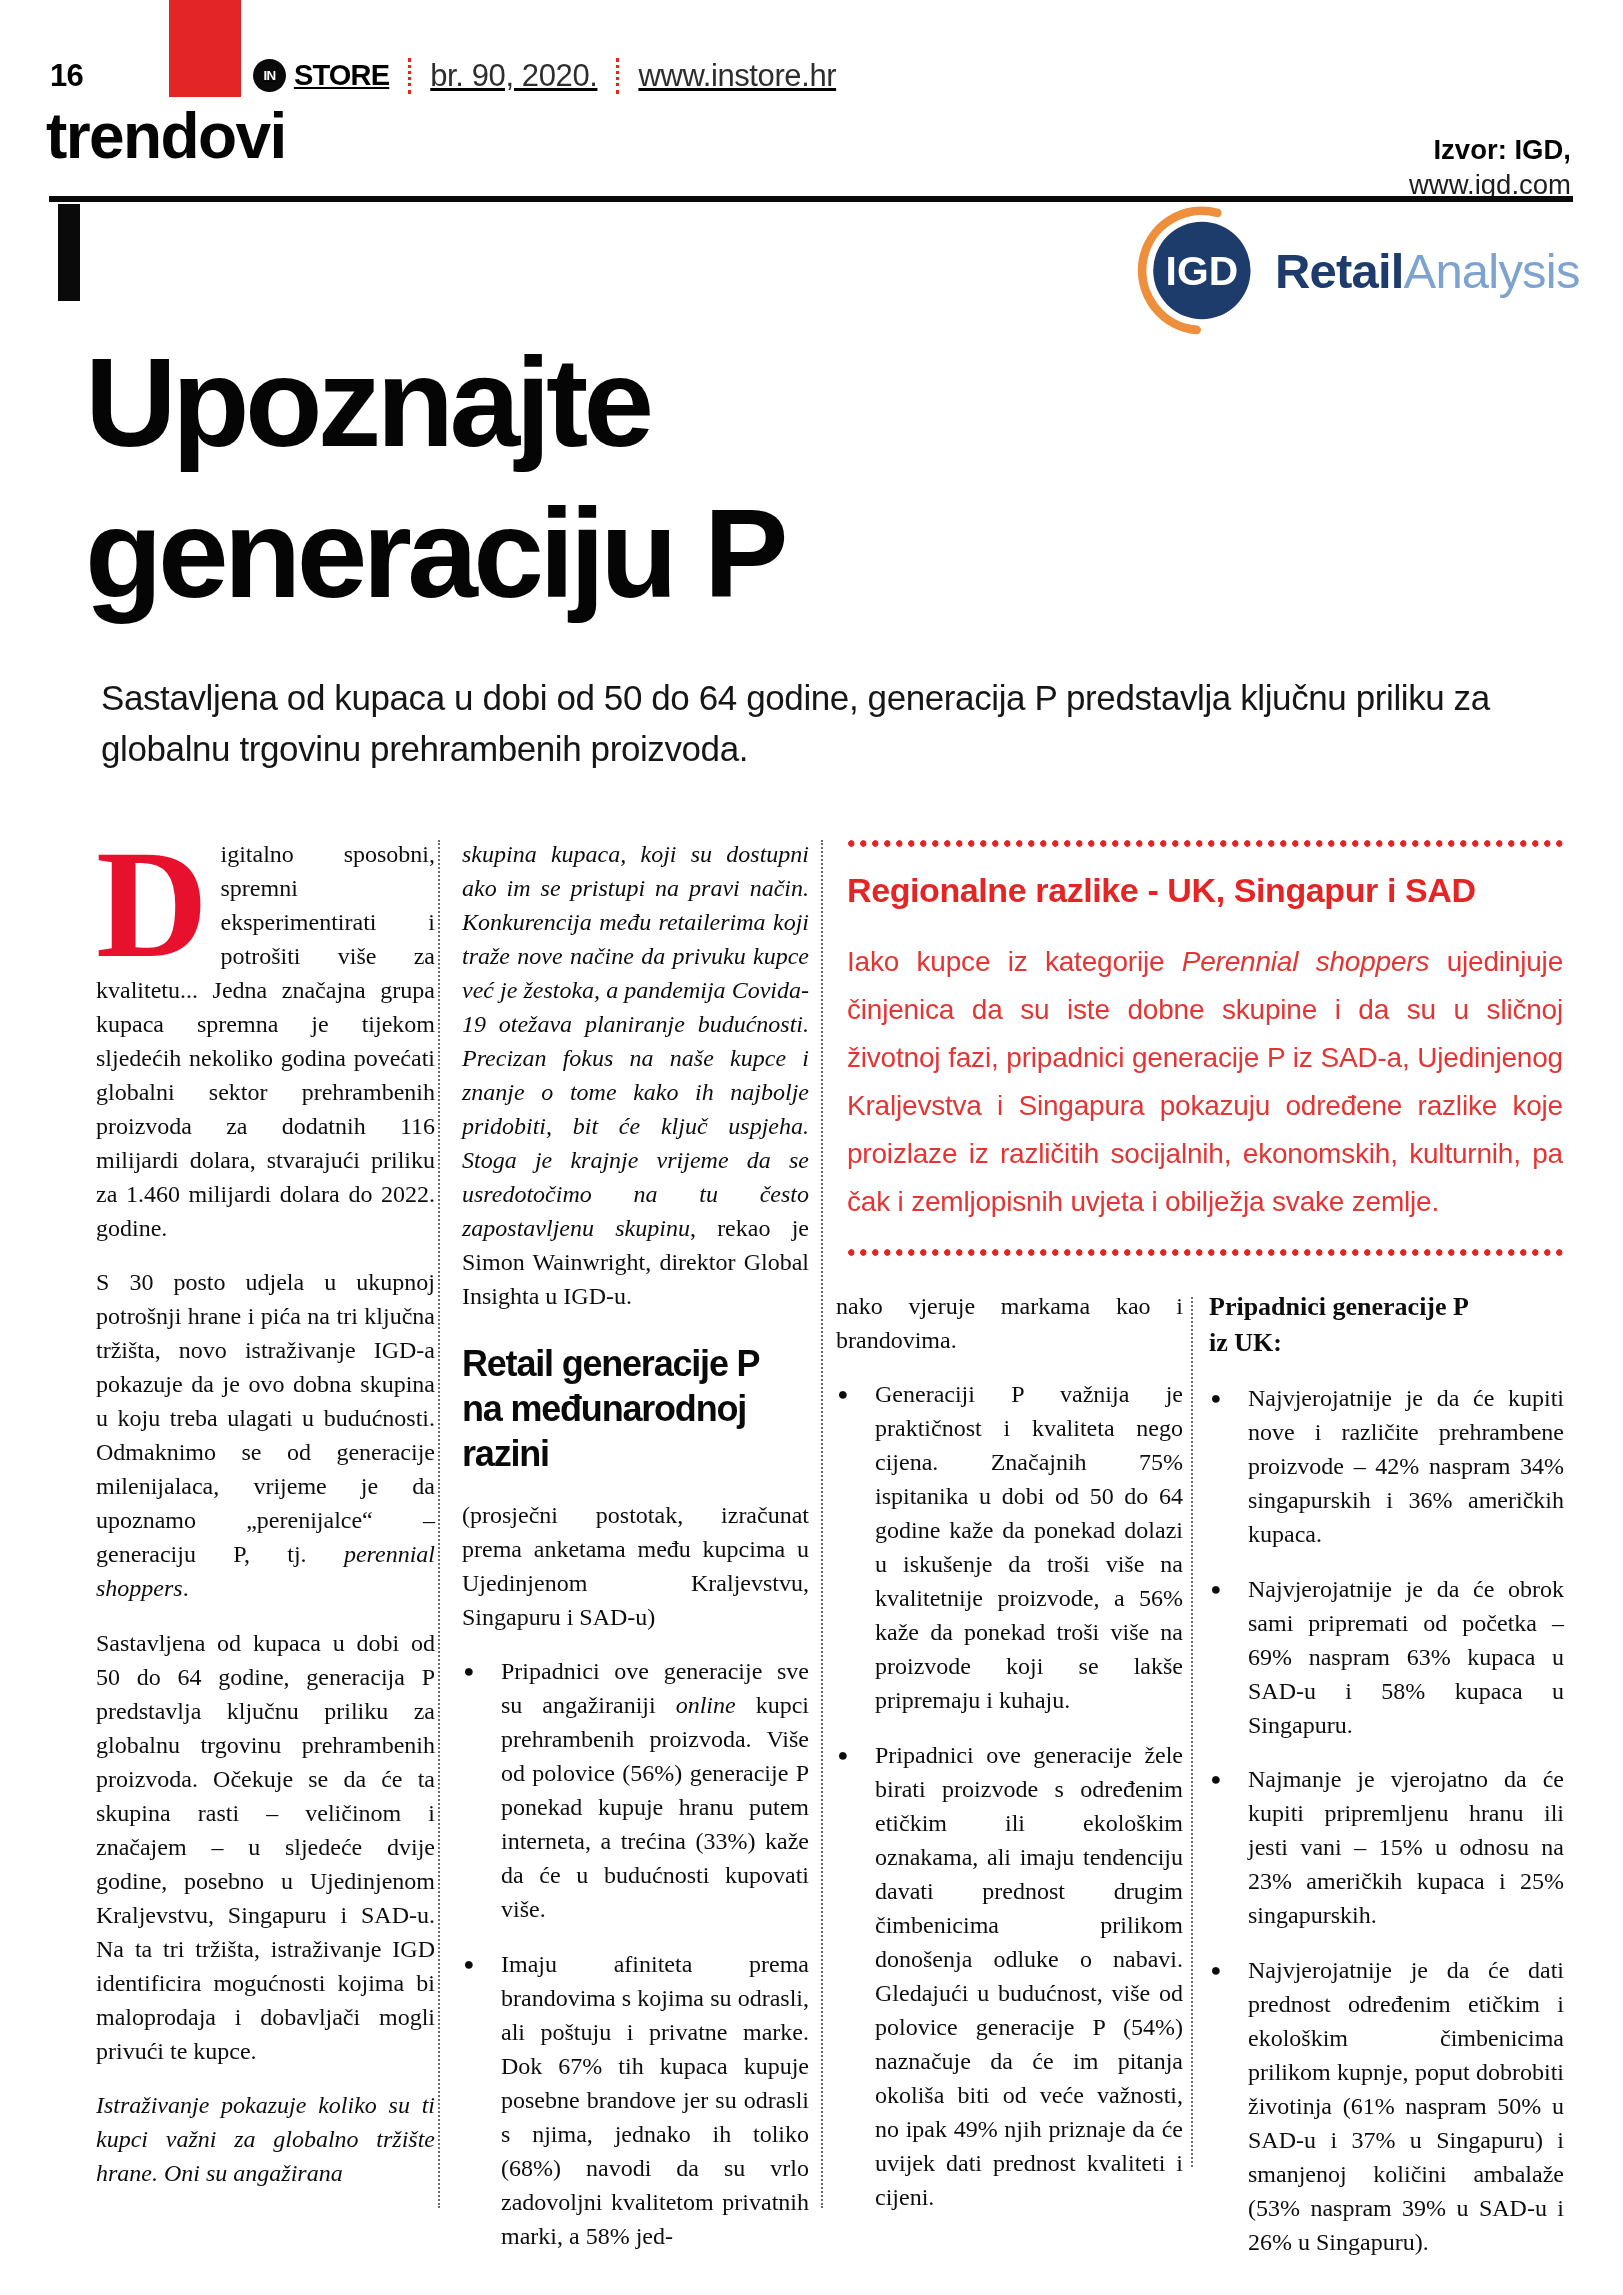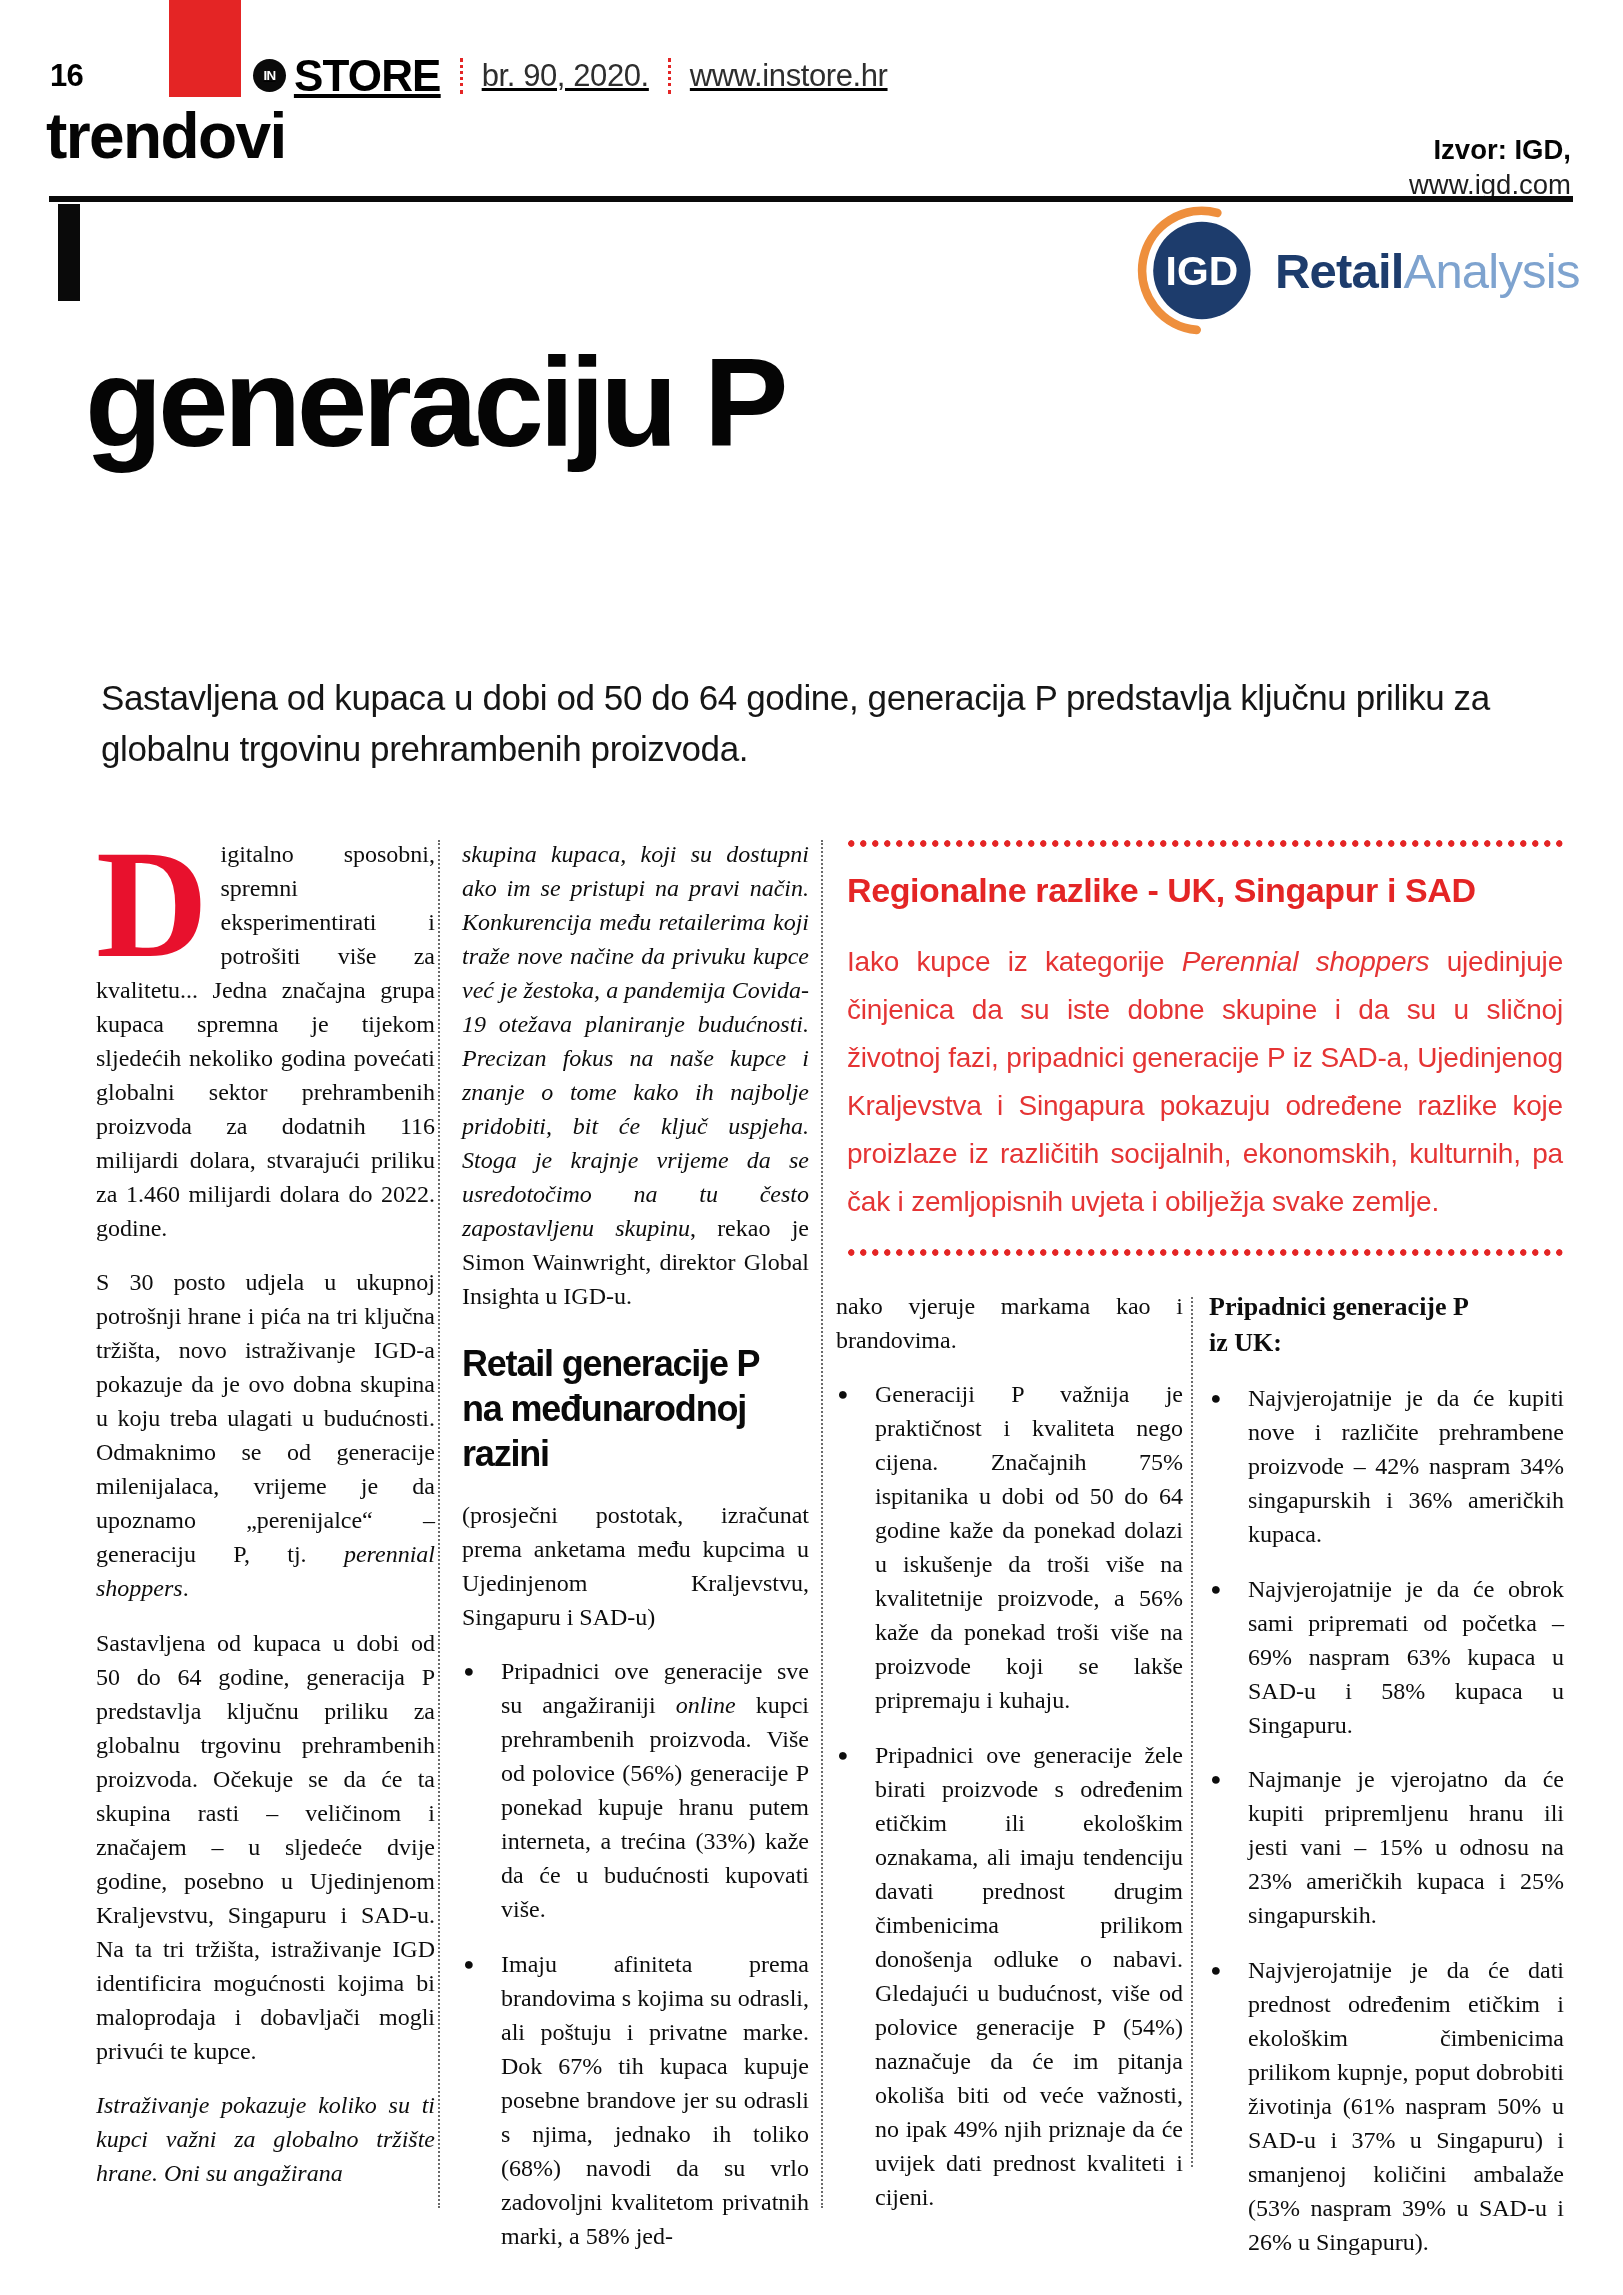--- a/index.html
+++ b/index.html
@@ -5,21 +5,21 @@
   html,body{margin:0;padding:0;background:#ffffff;}
   .page{position:relative;width:1623px;height:2295px;background:#fff;overflow:hidden;
         font-family:"Liberation Sans",sans-serif;color:#000;}
 
   
   .hdr-num{position:absolute;left:50px;top:58px;font-size:31px;font-weight:700;letter-spacing:-0.8px;}
   .red-bar{position:absolute;left:169px;top:0;width:72px;height:97px;background:#e42525;}
   .hdr-row{position:absolute;left:253px;top:55px;display:flex;align-items:center;height:41px;text-decoration:underline;}
   .in-circle{width:33px;height:33px;border-radius:50%;background:#0a0a0a;color:#fff;display:flex;
              align-items:center;justify-content:center;font-size:13.4px;font-weight:700;letter-spacing:-0.8px;flex:0 0 auto;}
-  .store-word{font-size:44px;font-weight:700;letter-spacing:-0.8px;margin-left:7.9px;}
+  .store-word{font-size:29px;font-weight:700;letter-spacing:-0.8px;margin-left:7.9px;}
   .hdr-sep{width:0;height:36px;border-left:3.1px dotted #e42525;margin:0 19px;}
   .hdr-issue,.hdr-site{font-size:31px;font-weight:400;color:#2e2e2e;letter-spacing:-0.4px;}
   .section-title{position:absolute;left:46px;top:99px;font-size:64px;font-weight:700;letter-spacing:-1.6px;color:#050505;}
   .source{position:absolute;right:52px;top:132px;text-align:right;font-size:27.5px;line-height:35px;}
   .source-label{font-weight:700;color:#050505;}
   .source-url{font-weight:400;color:#1e1e1e;}
   .rule{position:absolute;left:49px;top:196px;width:1524px;height:6.3px;background:#0a0a0a;}
   .kicker-bar{position:absolute;left:58px;top:204px;width:22px;height:97px;background:#0a0a0a;}
   .kicker{position:absolute;left:102px;top:243px;font-size:38px;font-weight:400;letter-spacing:0.4px;color:#0c0c0c;}
 
@@ -97,20 +97,21 @@
       <path d="M108.7 12.6 A76 76 0 1 0 82.4 161.7" fill="none" stroke="#ee8f3d" stroke-width="11" stroke-linecap="round"></path>
       <circle cx="89" cy="86" r="62" fill="#1d3c6c"></circle>
       <text x="89" y="104" text-anchor="middle" font-family="Liberation Sans, sans-serif" font-size="52" font-weight="bold" fill="#ffffff">IGD</text>
     </svg>
     <span class="igd-words">
       <span class="igd-retail">Retail</span><span class="igd-analysis">Analysis</span>
     </span>
   </div>
 
   <div class="headline">
+    <div>Upoznajte</div>
     <div>generaciju P</div>
   </div>
   <div class="lead">Sastavljena od kupaca u dobi od 50 do 64 godine, generacija P predstavlja ključnu priliku za globalnu trgovinu prehrambenih proizvoda.</div>
 
   <div class="vdot" id="vd1"></div>
   <div class="vdot" id="vd2"></div>
   <div class="vdot" id="vd3"></div>
 
   <div class="col" id="col1">
     <p><span class="dropcap">D</span><span>igitalno sposobni, spremni eksperimentirati i potrošiti više za kvalitetu... Jedna značajna grupa kupaca spremna je tijekom sljedećih nekoliko godina povećati globalni sektor prehrambenih proizvoda za dodatnih 116 milijardi dolara, stvarajući priliku za 1.460 milijardi dolara do 2022. godine.</span></p>

